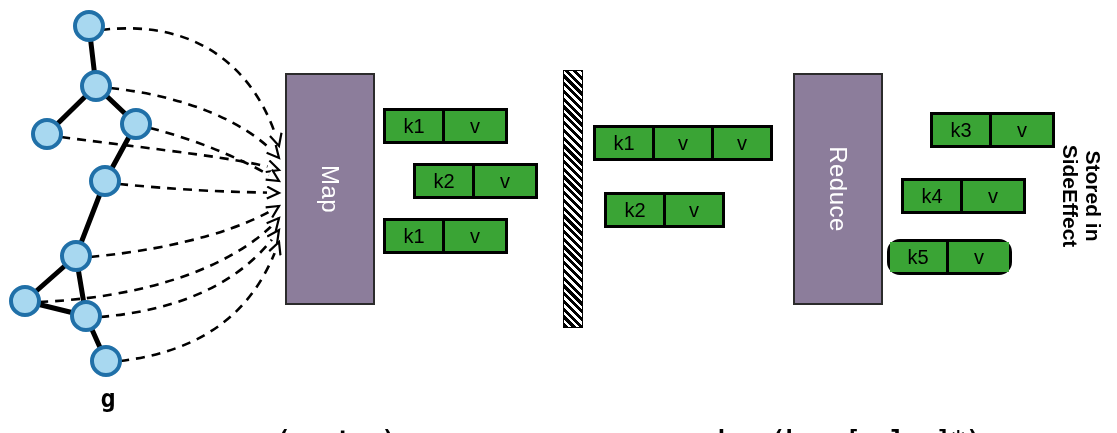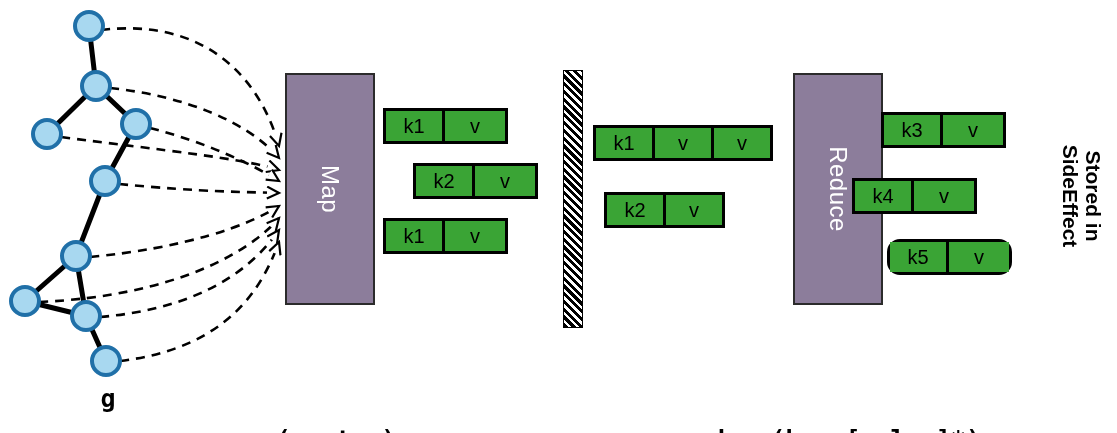--- a/index.html
+++ b/index.html
@@ -123,25 +123,25 @@
   </div>
   <div class="kvbox" style="left:604px; top:192px;">
     <div class="kvcell">k2</div>
     <div class="kvcell">v</div>
   </div>
 
   <div class="stagebox" style="left:793px; top:73px;">
     <span class="vtext">Reduce</span>
   </div>
 
-  <div class="kvbox" style="left:881px; top:112px;">
+  <div class="kvbox" style="left:930px; top:112px;">
     <div class="kvcell">k3</div>
     <div class="kvcell val">v</div>
   </div>
-  <div class="kvbox" style="left:852px; top:178px;justify-content:flex-end;">
+  <div class="kvbox" style="left:901px; top:178px;justify-content:flex-end;">
     <div class="kvcell">k4</div>
     <div class="kvcell val">v</div>
   </div>
   <div class="kvbox" style="left:887px; top:239px;border-radius:13px;">
     <div class="kvcell">k5</div>
     <div class="kvcell val">v</div>
   </div>
 
   <div class="sidenote">
     <div>Stored in</div>

